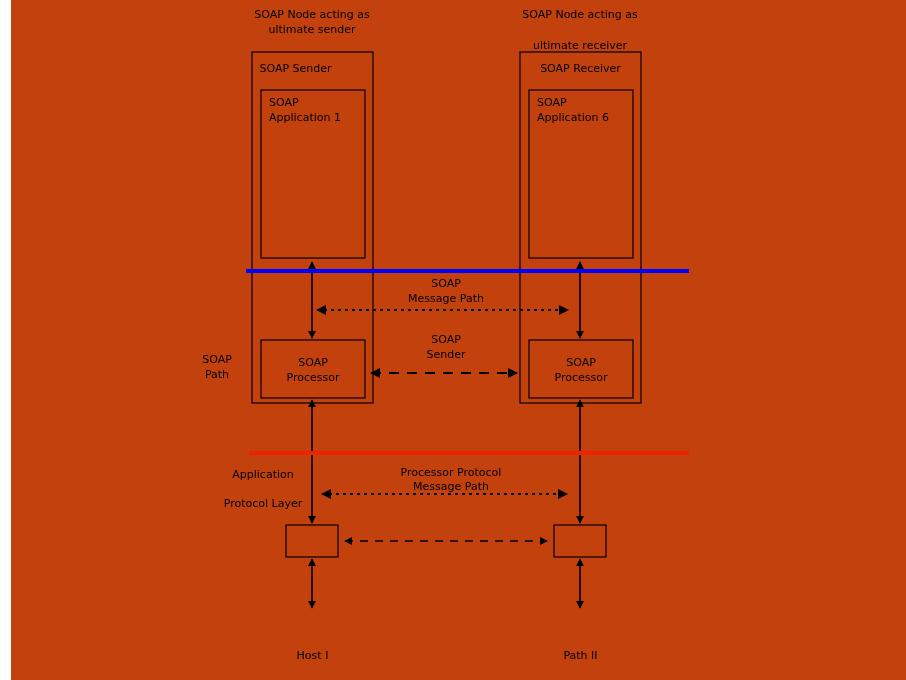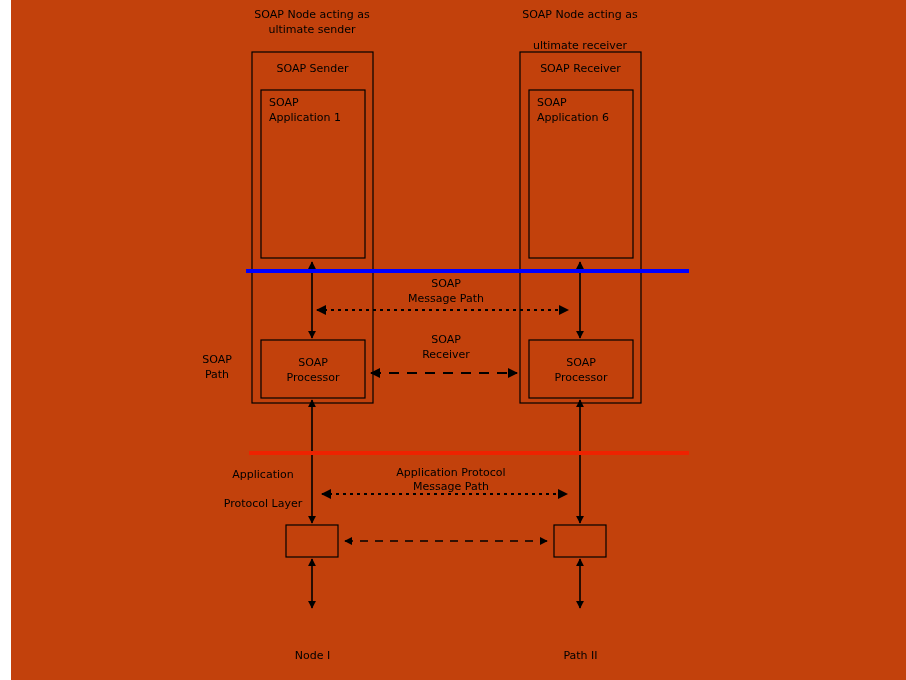--- a/index.html
+++ b/index.html
@@ -121,21 +121,21 @@
 
     <line class="arrow-dashed-thin" x1="334" y1="541" x2="536" y2="541" marker-start="url(#ah-sm)" marker-end="url(#ah-sm)"></line>
   </svg>
 
   <div class="lbl" style="left:231px; top:7px; width:140px;">SOAP Node acting as</div>
   <div class="lbl" style="left:231px; top:22px; width:140px;">ultimate sender</div>
 
   <div class="lbl" style="left:499px; top:7px; width:140px;">SOAP Node acting as</div>
   <div class="lbl" style="left:499px; top:38px; width:140px;">ultimate receiver</div>
 
-  <div class="lbl" style="left:241px; top:61px; width:121px;">SOAP Sender</div>
+  <div class="lbl" style="left:224px; top:61px; width:121px;">SOAP Sender</div>
 
   <div class="lbl" style="left:509px; top:61px; width:121px;">SOAP Receiver</div>
 
   <div class="lbl left-align" style="left:258px; top:95px; width:95px;">SOAP</div>
   <div class="lbl left-align" style="left:258px; top:110px; width:95px;">Application 1</div>
 
   <div class="lbl left-align" style="left:526px; top:95px; width:95px;">SOAP</div>
   <div class="lbl left-align" style="left:526px; top:110px; width:95px;">Application 6</div>
 
   <div class="lbl" style="left:250px; top:355px; width:104px;">SOAP</div>
@@ -147,21 +147,21 @@
   <div class="lbl" style="left:175px; top:352px; width:62px;">SOAP</div>
   <div class="lbl" style="left:175px; top:367px; width:62px;">Path</div>
 
   <div class="lbl" style="left:204px; top:467px; width:96px;">Application</div>
   <div class="lbl" style="left:204px; top:496px; width:96px;">Protocol Layer</div>
 
   <div class="lbl" style="left:375px; top:276px; width:120px;">SOAP</div>
   <div class="lbl" style="left:375px; top:291px; width:120px;">Message Path</div>
 
   <div class="lbl" style="left:375px; top:332px; width:120px;">SOAP</div>
-  <div class="lbl" style="left:375px; top:347px; width:120px;">Receiver</div>
+  <div class="lbl" style="left:375px; top:347px; width:120px;">Sender</div>
 
-  <div class="lbl" style="left:375px; top:465px; width:130px;">Application Protocol</div>
+  <div class="lbl" style="left:375px; top:465px; width:130px;">Processor Protocol</div>
   <div class="lbl" style="left:375px; top:479px; width:130px;">Message Path</div>
 
-  <div class="lbl" style="left:241px; top:648px; width:121px;">Node I</div>
+  <div class="lbl" style="left:241px; top:648px; width:121px;">Host I</div>
   <div class="lbl" style="left:509px; top:648px; width:121px;">Path II</div>
 
 </div>
 
 </body></html>

